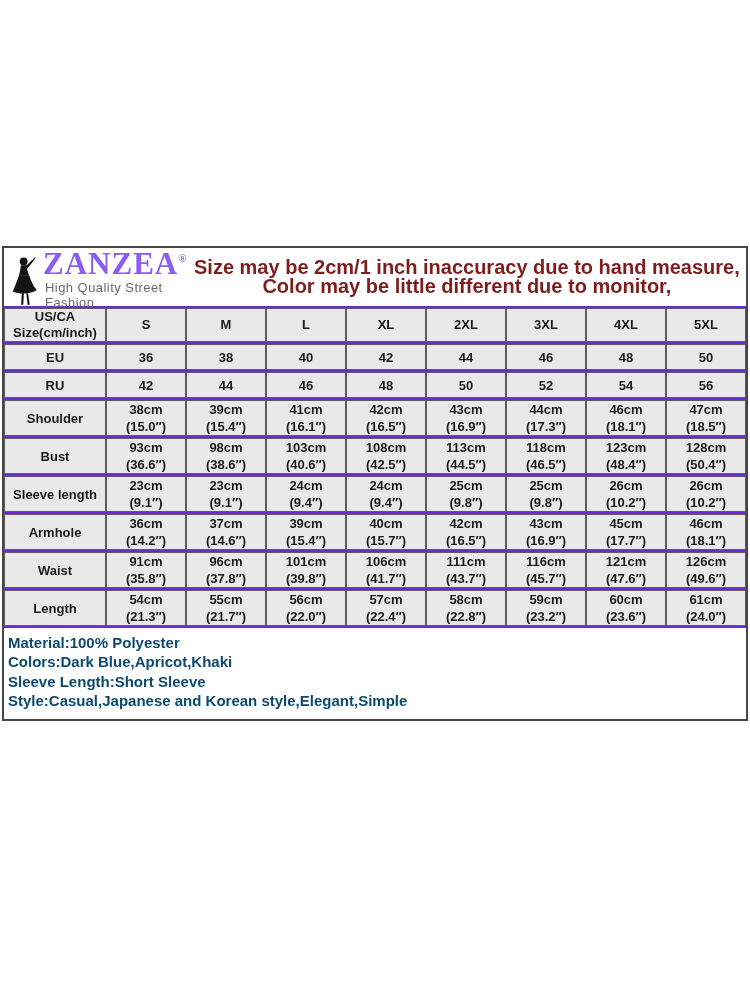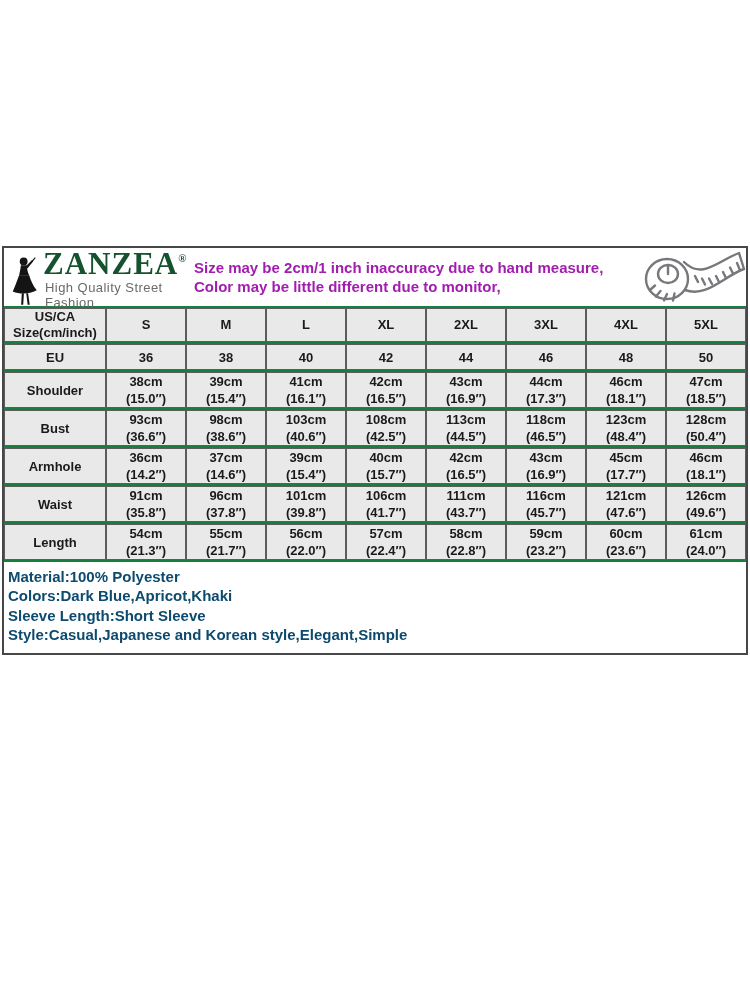--- a/index.html
+++ b/index.html
@@ -12,35 +12,35 @@
     margin:246px 2px 0 2px;
     border:2px solid #474747;
     background:#ffffff;
   }
   
   .hdr{display:flex;align-items:center;height:58px;padding-left:8px;}
   .brand{display:flex;align-items:flex-end;gap:3px;flex:0 0 182px;}
   .brand-text{display:flex;flex-direction:column;}
   .brand-name{
     font-family:"Liberation Serif",serif;font-weight:bold;
-    font-size:31px;line-height:30px;letter-spacing:1px;color:#14532d;
+    font-size:31px;line-height:30px;letter-spacing:1px;color:#8b5cf6;
   }
   .reg{font-size:11px;vertical-align:12px;letter-spacing:0;}
   .tagline{font-size:13px;color:#6a6a6a;letter-spacing:0.45px;margin:1px 0 2px 2px;}
   .disclaimer{
-    flex:1;text-align:left;font-weight:bold;font-size:15px;
-    line-height:19.5px;color:#a21caf;margin-right:34px;white-space:nowrap;
+    flex:1;text-align:center;font-weight:bold;font-size:20px;
+    line-height:19.5px;color:#7f1d1d;margin-right:34px;white-space:nowrap;
   }
   .tape-wrap{flex:0 0 128px;margin-right:14px;}
   .tape-wrap svg{display:block;}
   
   table{
     width:100%;table-layout:fixed;
     border-collapse:separate;border-spacing:0 2px;
-    background:#15803d;
+    background:#6d28d9;
   }
   th,td{
     background:#e9e9e9;border:1px solid #5c5c5c;
     text-align:center;vertical-align:middle;
     font-weight:bold;color:#1a1a1a;font-size:13px;padding:0;
     overflow:hidden;
   }
   tr.hrow th{height:32px;line-height:16px;}
   tr.conv th,tr.conv td{height:24px;}
   tr.meas th,tr.meas td{height:34px;line-height:17px;}
@@ -122,20 +122,31 @@
           <th>EU</th>
           <td>36</td>
           <td>38</td>
           <td>40</td>
           <td>42</td>
           <td>44</td>
           <td>46</td>
           <td>48</td>
           <td>50</td>
         </tr>
+        <tr class="conv">
+          <th>RU</th>
+          <td>42</td>
+          <td>44</td>
+          <td>46</td>
+          <td>48</td>
+          <td>50</td>
+          <td>52</td>
+          <td>54</td>
+          <td>56</td>
+        </tr>
         <tr class="meas">
           <th>Shoulder</th>
           <td>38cm<br>(15.0″)</td>
           <td>39cm<br>(15.4″)</td>
           <td>41cm<br>(16.1″)</td>
           <td>42cm<br>(16.5″)</td>
           <td>43cm<br>(16.9″)</td>
           <td>44cm<br>(17.3″)</td>
           <td>46cm<br>(18.1″)</td>
           <td>47cm<br>(18.5″)</td>
@@ -145,20 +156,31 @@
           <td>93cm<br>(36.6″)</td>
           <td>98cm<br>(38.6″)</td>
           <td>103cm<br>(40.6″)</td>
           <td>108cm<br>(42.5″)</td>
           <td>113cm<br>(44.5″)</td>
           <td>118cm<br>(46.5″)</td>
           <td>123cm<br>(48.4″)</td>
           <td>128cm<br>(50.4″)</td>
         </tr>
         <tr class="meas">
+          <th>Sleeve length</th>
+          <td>23cm<br>(9.1″)</td>
+          <td>23cm<br>(9.1″)</td>
+          <td>24cm<br>(9.4″)</td>
+          <td>24cm<br>(9.4″)</td>
+          <td>25cm<br>(9.8″)</td>
+          <td>25cm<br>(9.8″)</td>
+          <td>26cm<br>(10.2″)</td>
+          <td>26cm<br>(10.2″)</td>
+        </tr>
+        <tr class="meas">
           <th>Armhole</th>
           <td>36cm<br>(14.2″)</td>
           <td>37cm<br>(14.6″)</td>
           <td>39cm<br>(15.4″)</td>
           <td>40cm<br>(15.7″)</td>
           <td>42cm<br>(16.5″)</td>
           <td>43cm<br>(16.9″)</td>
           <td>45cm<br>(17.7″)</td>
           <td>46cm<br>(18.1″)</td>
         </tr>

